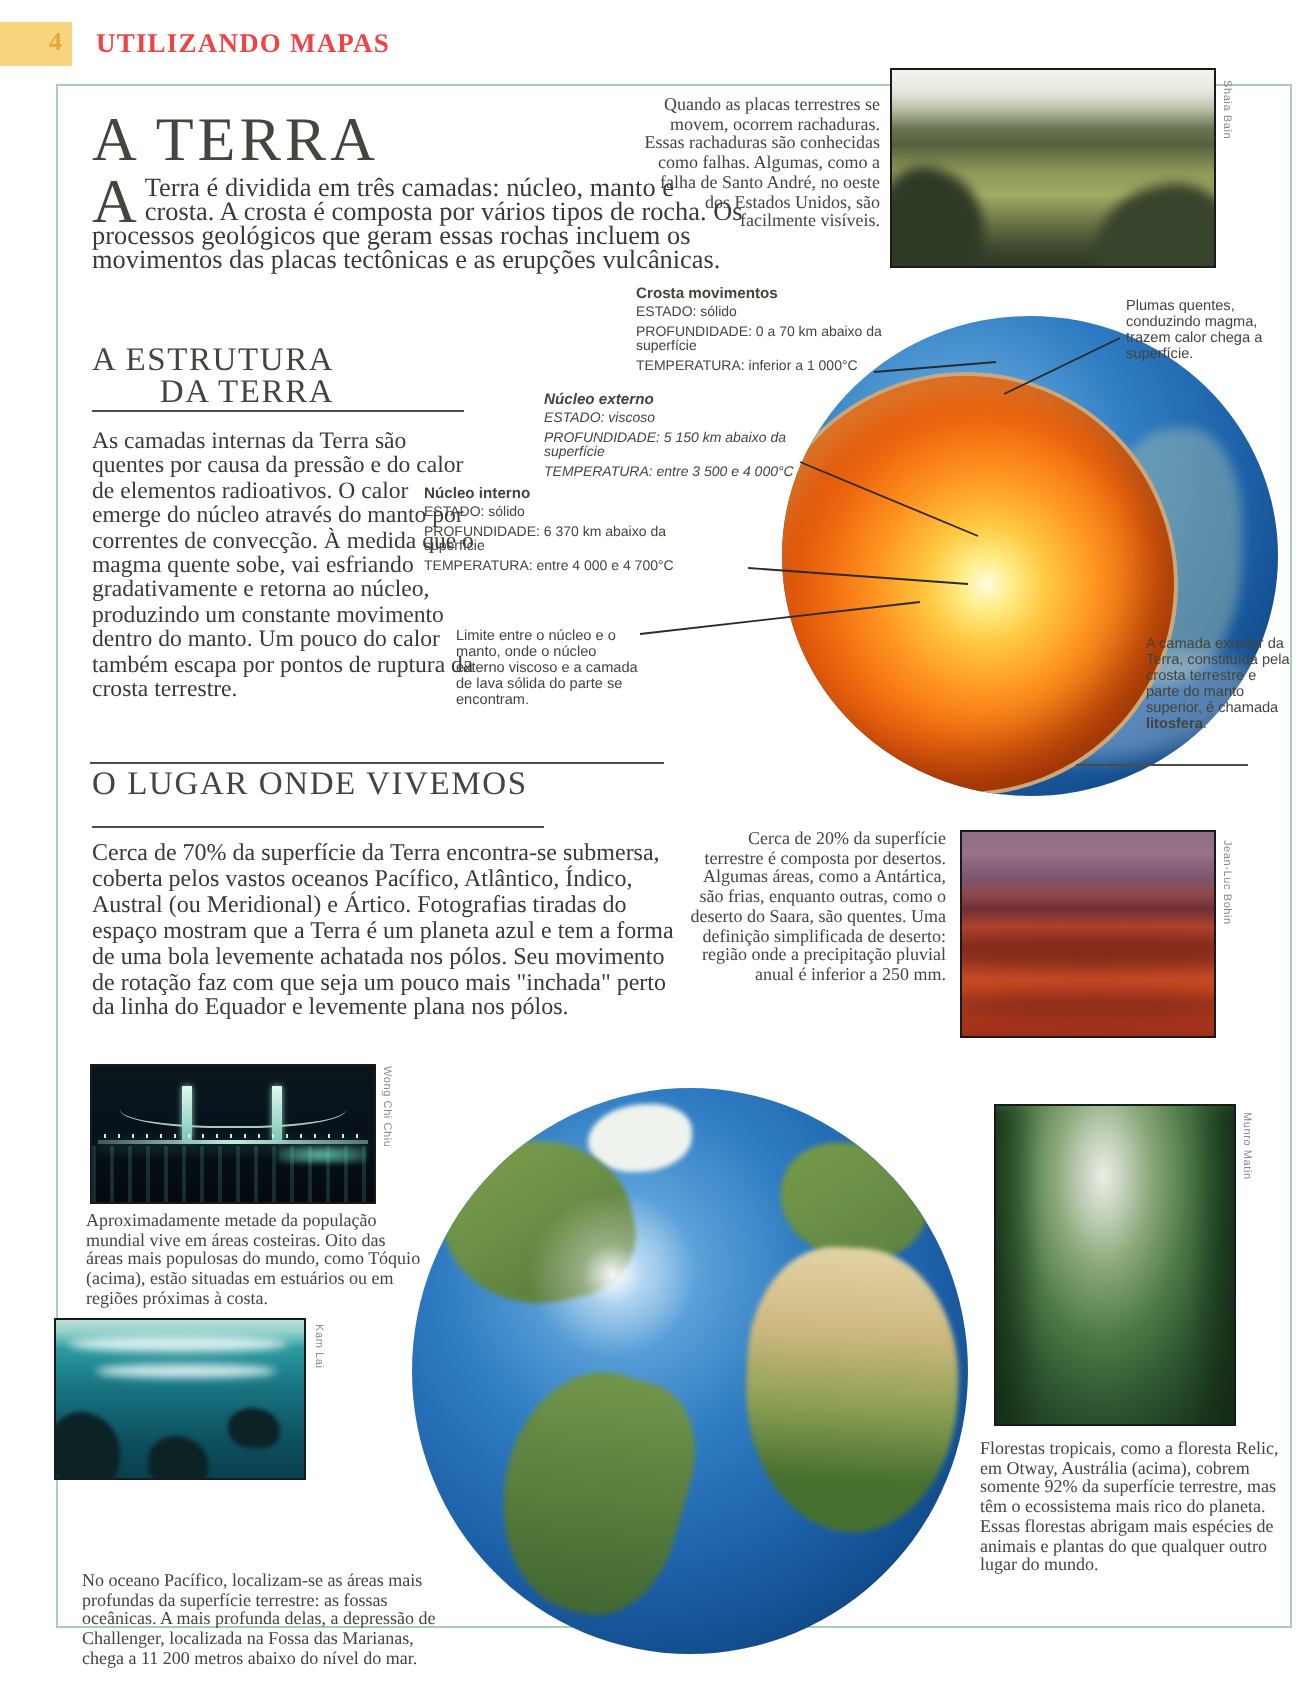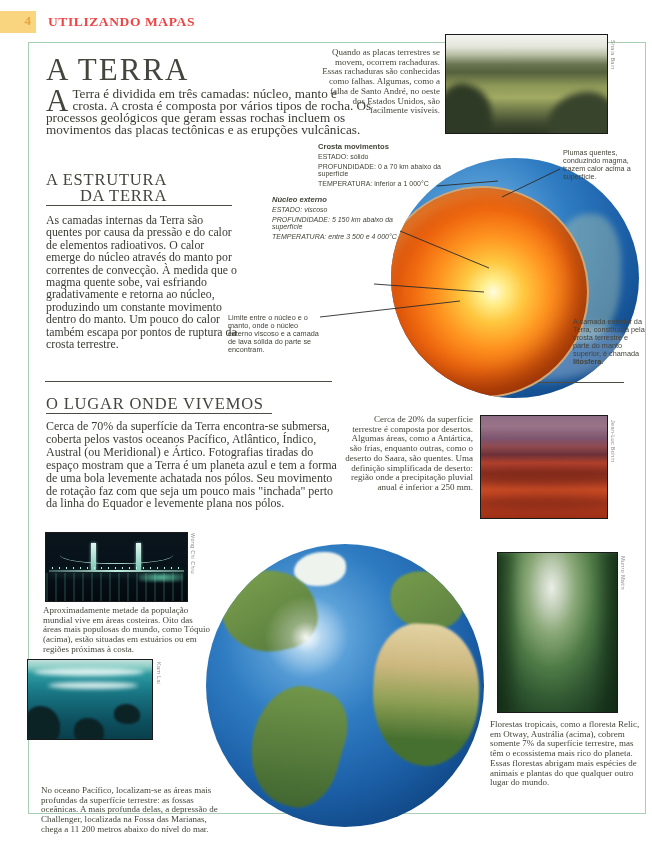--- a/index.html
+++ b/index.html
@@ -15,21 +15,21 @@
   
   .content-frame{position:absolute;left:28px;top:42px;width:616px;height:770px;border:1px solid #a9cfb2;}
 
   
   .page-title{position:absolute;left:46px;top:52px;font-size:31px;letter-spacing:2px;color:#45453e;}
   .intro{position:absolute;left:46px;top:88px;width:326px;font-size:13.2px;line-height:12.1px;color:#3a3a33;}
   .dropcap{float:left;font-size:31px;line-height:23px;padding:1px 4px 0 0;color:#45453e;}
 
   .sec-head{position:absolute;font-size:16.5px;letter-spacing:0.8px;color:#45453e;line-height:16px;text-align:right;}
   .head-estrutura{left:46px;top:172px;}
-  .head-lugar{left:46px;top:396px;}
+  .head-lugar{left:46px;top:384px;}
   .rule{position:absolute;background:#4c4c44;height:1.4px;}
   .rule-estrutura{left:46px;top:205px;width:186px;}
   .rule-above-lugar{left:45px;top:381px;width:287px;height:1px;}
   .rule-lugar{left:46px;top:413px;width:226px;height:1px;}
   .rule-litosfera{left:538px;top:382px;width:86px;height:1px;}
 
   .body-col{position:absolute;font-size:11.8px;line-height:12.4px;color:#3a3a33;}
   .estrutura-body{left:46px;top:214px;width:194px;}
   .lugar-body{left:46px;top:420px;width:300px;font-size:12px;line-height:12.9px;}
 
@@ -154,23 +154,29 @@
     <div class="stat-line">TEMPERATURA: inferior a 1 000°C</div>
   </div>
 
   <div class="stat-block" style="left:272px;top:195px;width:132px;font-style:italic;">
     <div class="stat-title">Núcleo externo</div>
     <div class="stat-line">ESTADO: viscoso</div>
     <div class="stat-line">PROFUNDIDADE: 5 150 km abaixo da superfície</div>
     <div class="stat-line">TEMPERATURA: entre 3 500 e 4 000°C</div>
   </div>
 
+  <div class="stat-block" style="left:212px;top:242px;width:142px;">
+    <div class="stat-title">Núcleo interno</div>
+    <div class="stat-line">ESTADO: sólido</div>
+    <div class="stat-line">PROFUNDIDADE: 6 370 km abaixo da superfície</div>
+    <div class="stat-line">TEMPERATURA: entre 4 000 e 4 700°C</div>
+  </div>
 
   <div class="mini-label" style="left:228px;top:314px;width:94px;">Limite entre o núcleo e o manto, onde o núcleo externo viscoso e a camada de lava sólida do parte se encontram.</div>
-  <div class="mini-label" style="left:563px;top:149px;width:80px;">Plumas quentes, conduzindo magma, trazem calor acima a superfície.</div>
+  <div class="mini-label" style="left:563px;top:149px;width:80px;">Plumas quentes, conduzindo magma, trazem calor chega a superfície.</div>
   <div class="mini-label" style="left:573px;top:318px;width:72px;">
     <span>A camada exterior da Terra, constituída pela crosta terrestre e parte do manto superior, é chamada </span><b>litosfera</b><span>.</span>
   </div>
   <div class="rule rule-litosfera"></div>
 
   <svg class="leaders" width="652" height="851">
     <line x1="437" y1="186" x2="498" y2="181" stroke="#2a2a2a" stroke-width="0.9"></line>
     <line x1="400" y1="231" x2="489" y2="268" stroke="#2a2a2a" stroke-width="0.9"></line>
     <line x1="374" y1="284" x2="484" y2="292" stroke="#2a2a2a" stroke-width="0.9"></line>
     <line x1="320" y1="317" x2="460" y2="301" stroke="#2a2a2a" stroke-width="0.9"></line>
@@ -216,15 +222,15 @@
     <div class="land land-europe"></div>
     <div class="land land-africa"></div>
     <div class="land land-sa"></div>
   </div>
 
   <div class="photo photo-floresta">
     <div class="forest-side" style="left:-8px;background:linear-gradient(90deg,#122a14,rgba(18,42,20,0));"></div>
     <div class="forest-side" style="right:-8px;background:linear-gradient(270deg,#122a14,rgba(18,42,20,0));"></div>
   </div>
   <div class="credit" style="left:620px;top:556px;">Munro Matin</div>
-  <div class="caption" style="left:490px;top:720px;width:156px;">Florestas tropicais, como a floresta Relic, em Otway, Austrália (acima), cobrem somente 7% da superfície terrestre, mas têm o ecossistema mais rico do planeta. Essas florestas abrigam mais espécies de animais e plantas do que qualquer outro lugar do mundo.</div>
+  <div class="caption" style="left:490px;top:720px;width:156px;">Florestas tropicais, como a floresta Relic, em Otway, Austrália (acima), cobrem somente 92% da superfície terrestre, mas têm o ecossistema mais rico do planeta. Essas florestas abrigam mais espécies de animais e plantas do que qualquer outro lugar do mundo.</div>
 
 </div>
 
 </body></html>

